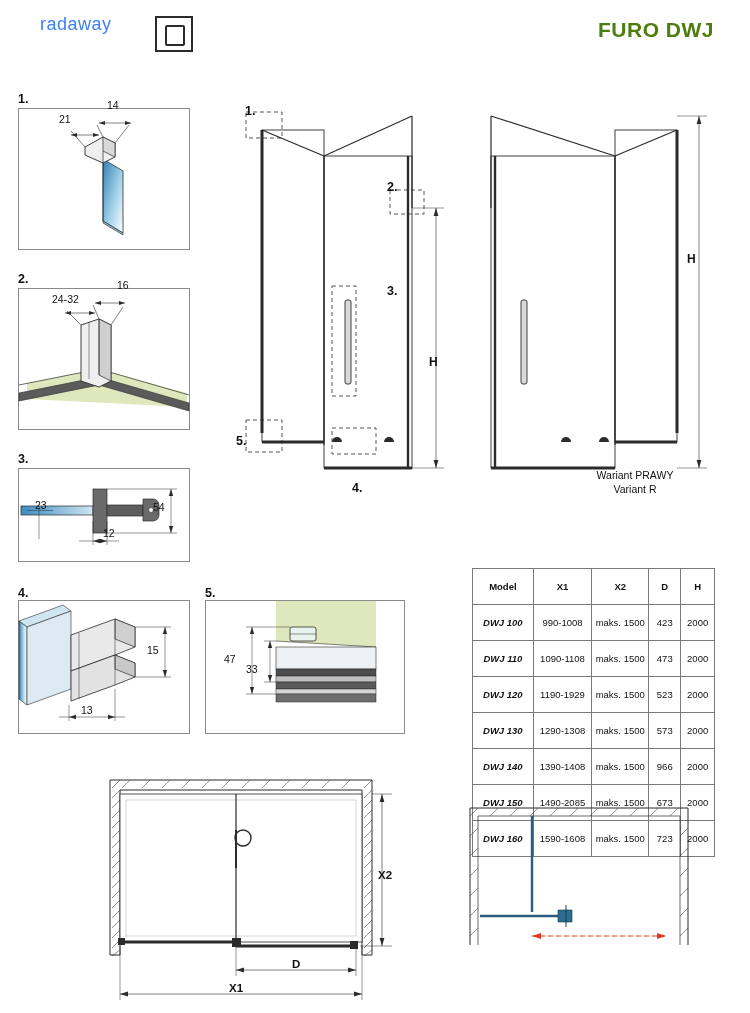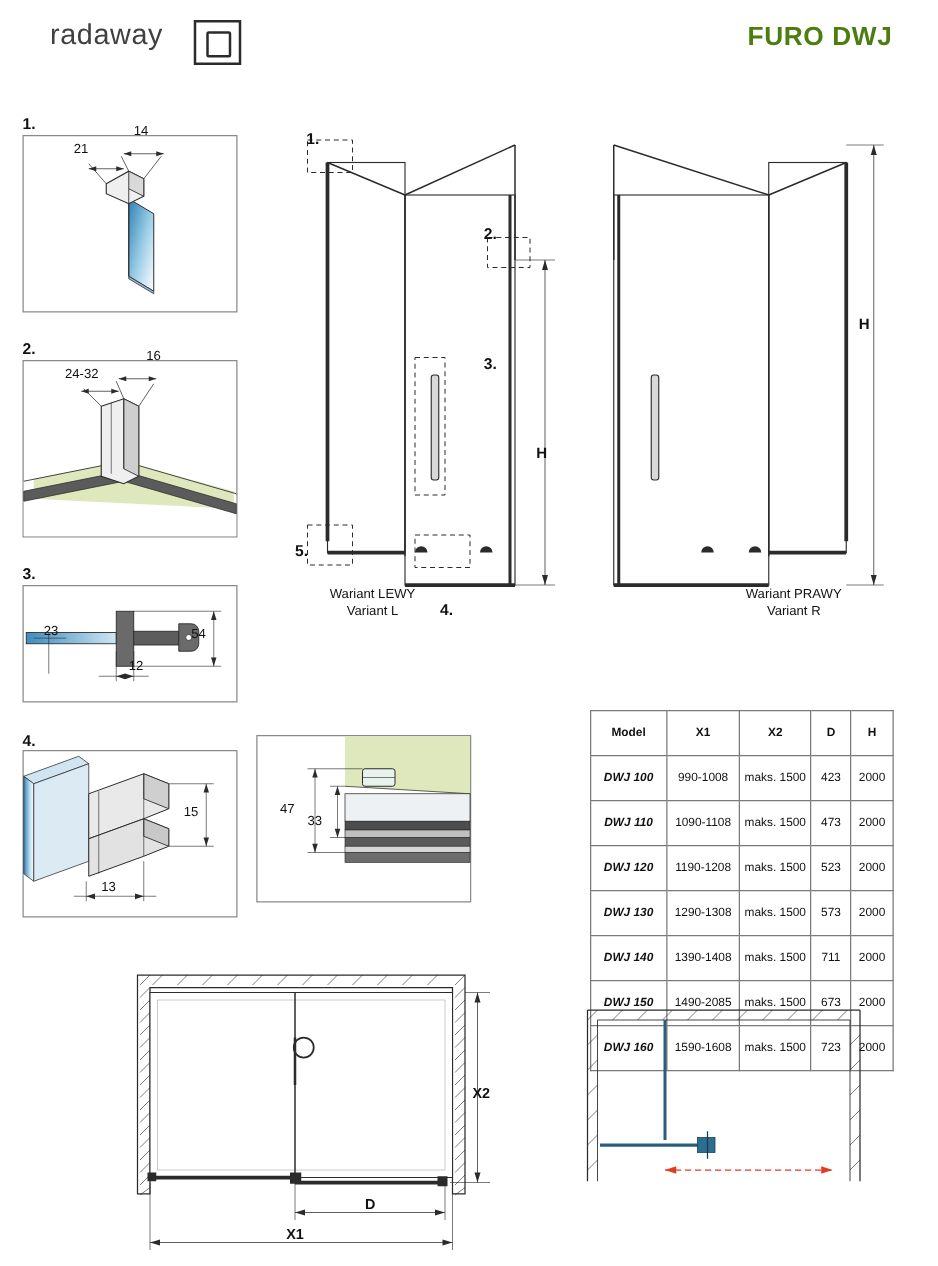--- a/index.html
+++ b/index.html
@@ -10,21 +10,21 @@
     color:#111;
     position:relative;
     overflow:hidden;
   }
   .page{position:relative;width:750px;height:1013px;}
 
   
   .brand{
     position:absolute;left:40px;top:14px;
     font-family:"Liberation Sans", sans-serif;
-    font-size:23px;letter-spacing:.5px;color:#404040;
+    font-size:18px;letter-spacing:.5px;color:#3b82f6;
   }
   .brand-mark{
     position:absolute;left:155px;top:16px;
     width:34px;height:32px;border:2px solid #2b2b2b;
   }
   .brand-mark:after{
     content:"";position:absolute;left:8px;top:7px;
     width:16px;height:17px;border:2px solid #2b2b2b;border-radius:2px;
   }
   .title{
@@ -201,21 +201,21 @@
       <line x1="116" y1="76" x2="152" y2="76" stroke="#2b2b2b" stroke-width="0.5"></line>
       <line x1="146" y1="26" x2="146" y2="76" stroke="#2b2b2b" stroke-width="0.5"></line>
       <path d="M146,26 l-2.2,7 h4.4 z" fill="#2b2b2b"></path>
       <path d="M146,76 l-2.2,-7 h4.4 z" fill="#2b2b2b"></path>
     </svg>
     <div class="dim" style="left:62px;top:103px;">13</div>
     <div class="dim" style="left:128px;top:43px;">15</div>
   </div>
 
   <div class="lbl" style="left:205px;top:586px;">5.</div>
-  <div class="detailbox" style="left:205px;top:588px;width:170px;height:132px;">
+  <div class="detailbox" style="left:205px;top:600px;width:170px;height:132px;padding-left:28px;">
     <svg width="170" height="132" viewBox="0 0 170 132">
 
       <polygon points="70,0 170,0 170,46 70,40" fill="#dfe8bd" stroke="none"></polygon>
       <line x1="70" y1="40" x2="170" y2="46" stroke="#2b2b2b" stroke-width="0.6"></line>
 
       <rect x="70" y="46" width="100" height="22" fill="#eef1f3" stroke="#2b2b2b" stroke-width="0.6"></rect>
 
       <rect x="70" y="68" width="100" height="7" fill="#4d4d4d" stroke="#2b2b2b" stroke-width="0.5"></rect>
       <rect x="70" y="75" width="100" height="6" fill="#bfbfbf" stroke="#2b2b2b" stroke-width="0.5"></rect>
       <rect x="70" y="81" width="100" height="7" fill="#5a5a5a" stroke="#2b2b2b" stroke-width="0.5"></rect>
@@ -273,24 +273,20 @@
     <path d="M204,370 l-2.4,-8 h4.8 z" fill="#2b2b2b"></path>
     <line x1="180" y1="110" x2="212" y2="110" stroke="#2b2b2b" stroke-width="0.5"></line>
     <line x1="180" y1="370" x2="212" y2="370" stroke="#2b2b2b" stroke-width="0.5"></line>
   </svg>
   <div class="lbl" style="left:245px;top:104px;">1.</div>
   <div class="lbl" style="left:387px;top:180px;">2.</div>
   <div class="lbl" style="left:387px;top:284px;">3.</div>
   <div class="lbl" style="left:352px;top:481px;">4.</div>
   <div class="lbl" style="left:236px;top:434px;">5.</div>
   <div class="dim" style="left:429px;top:355px;font-size:12px;font-weight:bold;">H</div>
-  <div class="cap" style="left:213px;top:468px;width:170px;">
-    <span>Wariant LEWY</span><br>
-    <span>Variant L</span>
-  </div>
 
   <svg width="230" height="400" style="left:477px;top:98px;" viewBox="0 0 230 400">
     <line x1="200" y1="32" x2="200" y2="335" stroke="#2b2b2b" stroke-width="3"></line>
     <line x1="200" y1="32" x2="138" y2="58" stroke="#2b2b2b" stroke-width="1.2"></line>
     <line x1="138" y1="58" x2="14" y2="18" stroke="#2b2b2b" stroke-width="1.2"></line>
     <line x1="14" y1="18" x2="14" y2="110" stroke="#2b2b2b" stroke-width="1.2"></line>
     <line x1="138" y1="58" x2="138" y2="347" stroke="#2b2b2b" stroke-width="1.1"></line>
     <rect x="138" y="32" width="62" height="312" fill="none" stroke="#2b2b2b" stroke-width="0.9"></rect>
     <rect x="14" y="58" width="124" height="312" fill="none" stroke="#2b2b2b" stroke-width="0.9"></rect>
     <line x1="18" y1="58" x2="18" y2="370" stroke="#2b2b2b" stroke-width="2.4"></line>
@@ -332,37 +328,37 @@
       </tr>
       <tr>
         <td class="model">DWJ 110</td>
         <td>1090-1108</td>
         <td>maks. 1500</td>
         <td>473</td>
         <td>2000</td>
       </tr>
       <tr>
         <td class="model">DWJ 120</td>
-        <td>1190-1208</td>
+        <td>1190-1929</td>
         <td>maks. 1500</td>
         <td>523</td>
         <td>2000</td>
       </tr>
       <tr>
         <td class="model">DWJ 130</td>
         <td>1290-1308</td>
         <td>maks. 1500</td>
         <td>573</td>
         <td>2000</td>
       </tr>
       <tr>
         <td class="model">DWJ 140</td>
         <td>1390-1408</td>
         <td>maks. 1500</td>
-        <td>711</td>
+        <td>966</td>
         <td>2000</td>
       </tr>
       <tr>
         <td class="model">DWJ 150</td>
         <td>1490-2085</td>
         <td>maks. 1500</td>
         <td>673</td>
         <td>2000</td>
       </tr>
       <tr>

